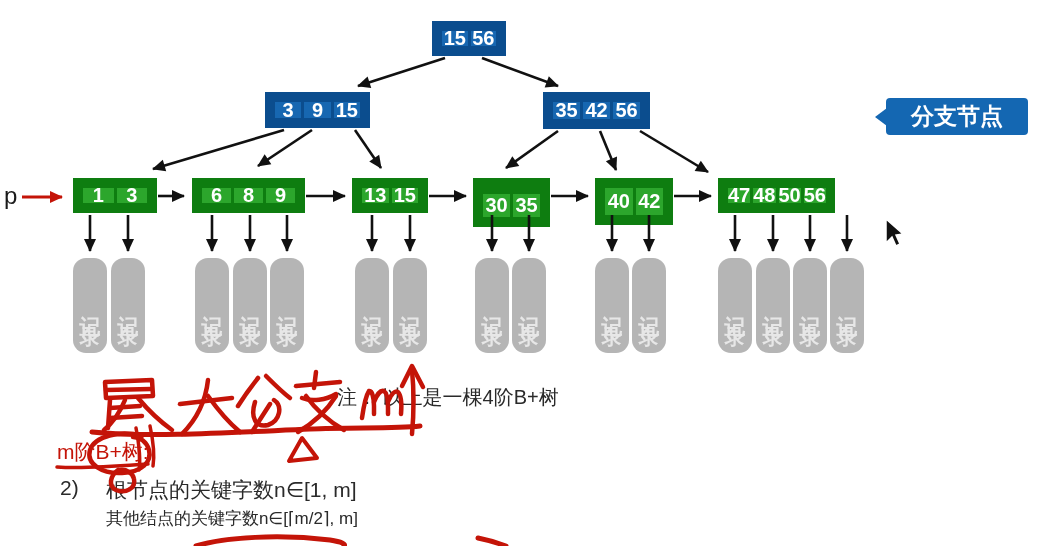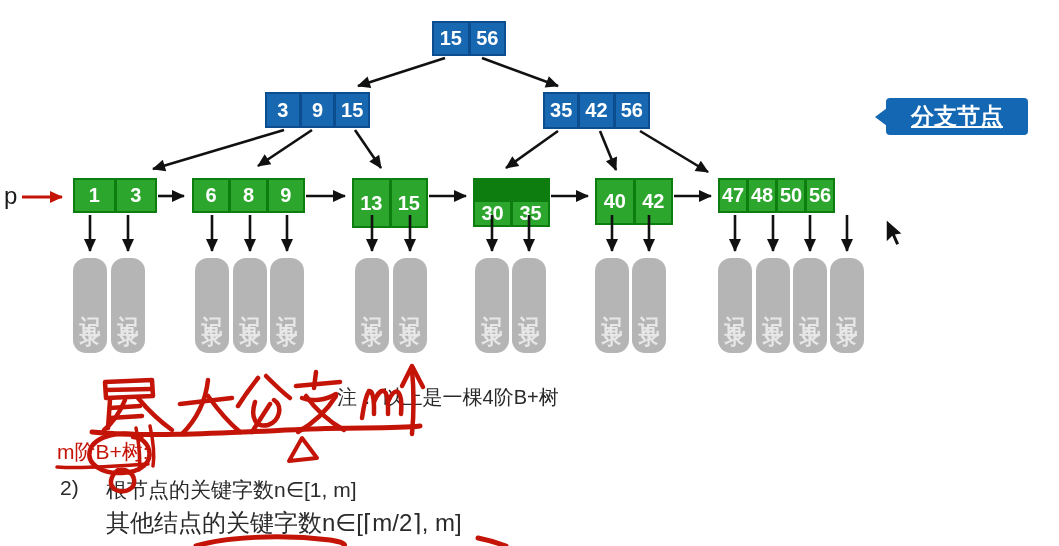--- a/index.html
+++ b/index.html
@@ -1,53 +1,53 @@
 <!DOCTYPE html>
 <html><head>
 <meta charset="utf-8">
 <style>
   html,body { margin:0; padding:0; background:#ffffff; }
   body { width:1059px; height:546px; overflow:hidden;
          font-family:"Liberation Sans","DejaVu Sans",sans-serif; }
   .stage { position:relative; width:1059px; height:546px; background:#ffffff; }
 
   
-  .node { position:absolute; display:flex; gap:3px; padding:2px; box-sizing:border-box; }
+  .node { position:absolute; display:flex; gap:3px; padding:10px; box-sizing:border-box; }
   .branch { background:#0b4d8e; }
   .branch .cell { background:#1767b1; }
   .leafnode { background:#0e7d10; }
   .leafnode .cell { background:#2ca62c; }
   .cell { flex:1; display:flex; align-items:center; justify-content:center;
           color:#ffffff; font-weight:bold; font-size:20px; }
 
   
   .record { position:absolute; width:34px; height:95px; background:#b5b5b5;
             border-radius:13px; color:#e7e7e7; font-weight:bold; font-size:21px;
             display:flex; align-items:center; justify-content:center;
             writing-mode:vertical-rl; text-orientation:upright; letter-spacing:10px;
             padding-top:6px; box-sizing:border-box; }
 
   
   .tag { position:absolute; width:142px; display:flex; align-items:center; justify-content:center;
          color:#fff; font-weight:bold; font-size:23px; border-radius:4px; }
   .tag .pointer { position:absolute; left:-11px; top:50%; transform:translateY(-50%);
                   width:0; height:0; border-top:9px solid transparent; border-bottom:9px solid transparent; }
-  .tag-branch { top:98px; left:886px; height:37px; background:#1467b2;text-decoration:underline; }
+  .tag-branch { top:98px; left:886px; height:37px; background:#1467b2; }
   .tag-branch .pointer { border-right:12px solid #1467b2; }
   .tag-leaf { top:181px; left:886px; height:37px; background:#5cb84e; }
   .tag-leaf .pointer { border-right:12px solid #5cb84e; }
 
   .p-label { position:absolute; left:4px; top:182px; font-size:24px; color:#1a1a1a; }
 
   .txt { position:absolute; color:#2a2a2a; font-size:20px; white-space:nowrap; }
   .note1 { left:337px; top:384px; }
   .mtree { left:57px; top:438px; color:#c41408; font-size:21px; }
   .item2-num { left:60px; top:476px; font-size:21px; }
   .item2 { left:106px; top:476px; font-size:21px; }
-  .item3 { left:106px; top:507px; font-size:24px; }
+  .item3 { left:106px; top:507px; font-size:17px; }
 
   svg.overlay { position:absolute; left:0; top:0; z-index:10; pointer-events:none; }
 </style>
 </head>
 <body>
 
 <div class="stage">
 
   <div class="node branch" style="left:432px;top:21px;width:74px;height:35px;">
     <div class="cell">15</div>
@@ -67,21 +67,21 @@
 
   <div class="node leafnode" style="left:73px;top:178px;width:84px;height:35px;">
     <div class="cell">1</div>
     <div class="cell">3</div>
   </div>
   <div class="node leafnode" style="left:192px;top:178px;width:113px;height:35px;">
     <div class="cell">6</div>
     <div class="cell">8</div>
     <div class="cell">9</div>
   </div>
-  <div class="node leafnode" style="left:352px;top:178px;width:76px;height:50px;">
+  <div class="node leafnode" style="left:352px;top:178px;width:76px;height:35px;">
     <div class="cell">13</div>
     <div class="cell">15</div>
   </div>
   <div class="node leafnode" style="left:473px;top:178px;width:77px;height:49px;align-items:flex-end;">
     <div class="cell">30</div>
     <div class="cell">35</div>
   </div>
   <div class="node leafnode" style="left:595px;top:178px;width:78px;height:47px;">
     <div class="cell">40</div>
     <div class="cell">42</div>

